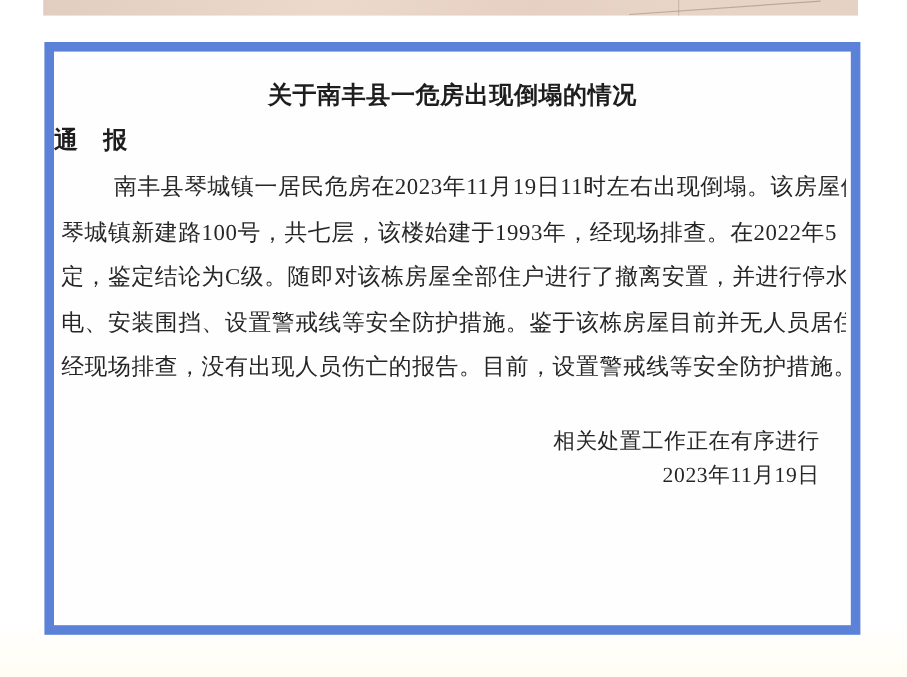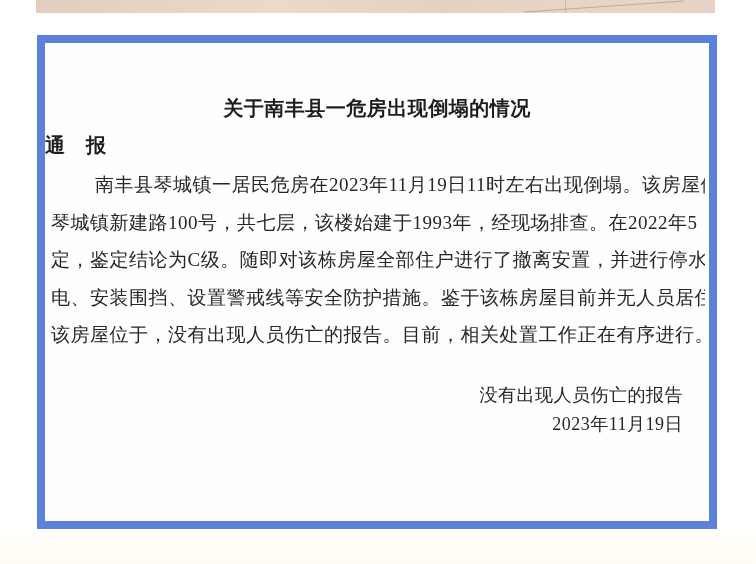--- a/index.html
+++ b/index.html
@@ -40,21 +40,21 @@
 
   .notice-frame {
     position: absolute;
     left: 37px; top: 35px;
     width: 680px; height: 494px;
     border: 8px solid #5b82d8;
     background: #fefefe;
   }
 
   .title {
-    margin-top: 51px;
+    margin-top: 23px;
     text-align: center;
     font-size: 20px;
     line-height: 28px;
     font-weight: bold;
     letter-spacing: 0.5px;
     color: #1d1d1d;
   }
 
   .subtitle {
     margin-top: 9px;
@@ -97,22 +97,22 @@
 
     <h1 class="title">关于南丰县一危房出现倒塌的情况</h1>
 
     <h2 class="subtitle">通　报</h2>
 
     <div class="body-text">
       <div class="body-line indent">南丰县琴城镇一居民危房在2023年11月19日11时左右出现倒塌。该房屋位于</div>
       <div class="body-line">琴城镇新建路100号，共七层，该楼始建于1993年，经现场排查。在2022年5</div>
       <div class="body-line">定，鉴定结论为C级。随即对该栋房屋全部住户进行了撤离安置，并进行停水停</div>
       <div class="body-line">电、安装围挡、设置警戒线等安全防护措施。鉴于该栋房屋目前并无人员居住，</div>
-      <div class="body-line">该房屋位于，没有出现人员伤亡的报告。目前，相关处置工作正在有序进行。</div>
+      <div class="body-line">经现场排查，没有出现人员伤亡的报告。目前，设置警戒线等安全防护措施。</div>
     </div>
 
     <div class="signature">
-      <div>没有出现人员伤亡的报告</div>
+      <div>相关处置工作正在有序进行</div>
       <div>2023年11月19日</div>
     </div>
 
   </div>
 </div>
 
 </body></html>

